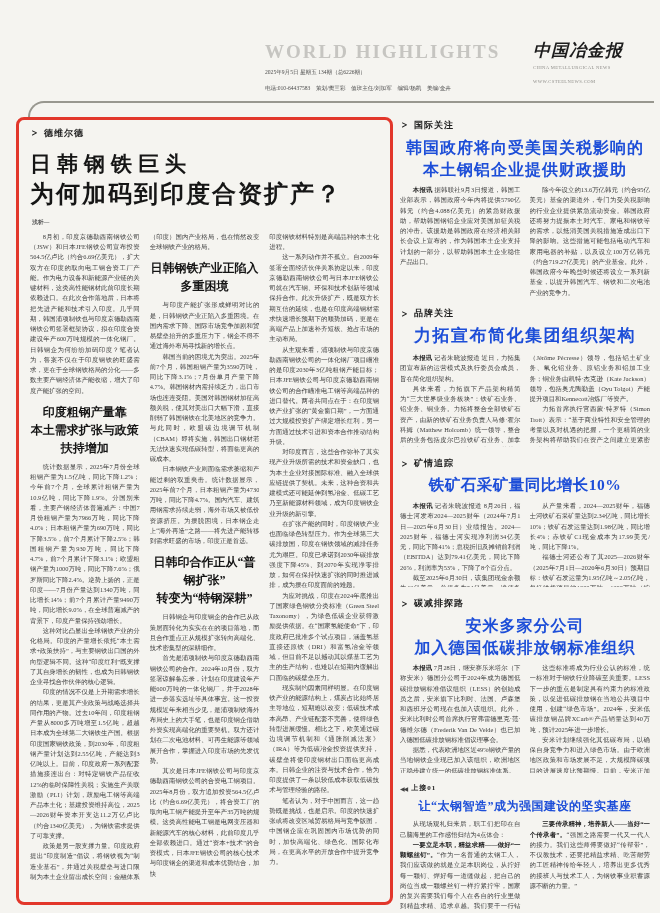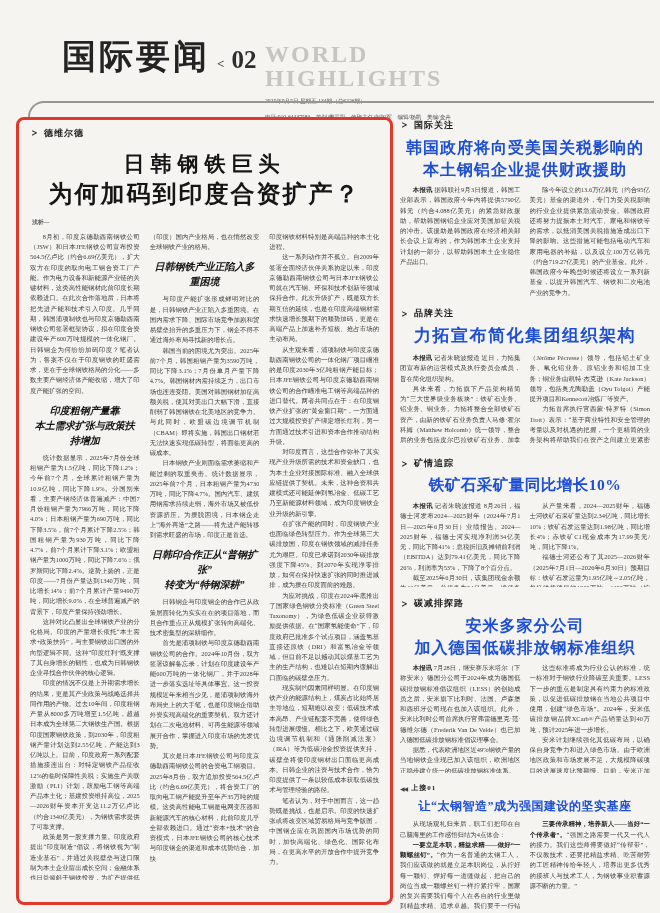--- a/index.html
+++ b/index.html
@@ -9,42 +9,42 @@
     font-family:"Liberation Serif","DejaVu Serif",serif;
     color:#3a3a3a;
   }
   
   #hdr{position:absolute;left:0;top:0;width:660px;height:100px;}
   .hdr-title-wrap{position:absolute;left:62px;top:40px;display:flex;align-items:baseline;gap:7px;}
   .hdr-title{font-size:34px;font-weight:bold;color:#232323;letter-spacing:3px;line-height:1;}
   .hdr-lt{font-size:13px;color:#4a4a4a;font-weight:bold;}
   .hdr-num{font-size:25px;font-weight:bold;color:#2e2e2e;}
   .hdr-mid{position:absolute;left:265px;top:42px;width:260px;}
-  .hdr-en{font-size:24px;font-weight:bold;color:#c6c5c1;letter-spacing:2px;line-height:1;}
+  .hdr-en{font-size:19px;font-weight:bold;color:#c6c5c1;letter-spacing:2px;line-height:1;}
   .hdr-info{margin-top:6px;font-size:5.6px;color:#4d4d4d;line-height:1.8;white-space:nowrap;}
   .hdr-logo{position:absolute;right:22px;top:42px;text-align:left;width:105px;}
   .logo-cn{font-size:17px;font-weight:bold;color:#1d1d1d;letter-spacing:1px;font-style:italic;line-height:1;}
   .logo-sub{margin-top:5px;font-size:4.6px;color:#8e8d89;letter-spacing:.4px;line-height:1.9;}
   #hdr-rule{position:absolute;left:28px;top:101px;right:6px;height:16px;
     border-top:2px solid #98978f;border-left:2px solid #98978f;border-top-left-radius:16px;}
   
   #main-box{position:absolute;left:16px;top:117px;width:377px;height:788px;
     border:3px solid #e2372b;border-radius:8px;box-sizing:border-box;padding:7px 11px 8px;}
   .kicker{display:flex;align-items:center;gap:4px;font-weight:bold;color:#1f1f1f;font-size:9px;letter-spacing:1px;}
   .kicker .arr{font-size:9px;font-weight:bold;color:#1f1f1f;transform:scaleY(1.2);}
-  #main-hl{margin:10px 0 4px;text-align:center;color:#151515;font-weight:bold;}
+  #main-hl{margin:10px 0 4px;text-align:left;color:#151515;font-weight:bold;}
   #main-hl .l1{display:block;font-size:21px;letter-spacing:6px;line-height:1.35;}
   #main-hl .l2{display:block;font-size:24px;letter-spacing:2px;line-height:1.4;}
   #main-byline{font-size:5.8px;font-weight:bold;color:#5a5a5a;margin:6px 0 5px 2px;}
   #main-cols{display:flex;gap:10px;}
   .art-col{flex:1 1 0;height:648px;overflow:hidden;text-align:justify;}
   .blk{font-size:6.4px;line-height:1.6;text-indent:2em;color:#3c3c3c;margin:0;}
   .blk .lead{font-weight:bold;color:#222;}
-  .blk-h{font-weight:bold;text-align:center;text-indent:0;font-size:10px;line-height:1.5;
-    margin:7px 0 5px;color:#141414;white-space:pre-line;font-style:italic;}
+  .blk-h{font-weight:bold;text-align:center;text-indent:0;font-size:12px;line-height:1.5;
+    margin:7px 0 5px;color:#141414;white-space:pre-line;}
   .blk-cont{text-indent:0;}
   
   #right{position:absolute;left:400px;top:119px;width:250px;}
   .r-sec{margin-bottom:10px;}
   .r-title{margin:5px 0 5px;text-align:center;font-weight:bold;color:#1d4ed8;line-height:1.35;}
   .r-title .tl{display:block;}
   .t-a .tl{font-size:16px;letter-spacing:1px;}
   .t-b .tl{font-size:17px;letter-spacing:1.5px;}
   .t-c .tl{font-size:15.5px;letter-spacing:.5px;}
   .t-d .tl{font-size:16px;letter-spacing:1px;}
@@ -52,29 +52,29 @@
   .r-body{display:flex;gap:9px;overflow:hidden;}
   .r-col{flex:1 1 0;text-align:justify;overflow:hidden;}
   .h-a{height:112px;} .h-b{height:94px;} .h-c{height:86px;} .h-d{height:110px;} .h-e{height:120px;}
   .cont-kicker{font-size:7px;}
   .cont-kicker .arr{color:#444;font-size:6px;letter-spacing:-1px;transform:none;}
 </style>
 </head>
 <body>
 
 <div id="hdr">
-  <div class="hdr-title-wrap">
-    <span class="hdr-title">国际要闻</span>
-    <span class="hdr-lt">&lt;</span>
-    <span class="hdr-num">02</span>
-  </div>
   <div class="hdr-mid">
     <div class="hdr-en">WORLD HIGHLIGHTS</div>
     <div class="hdr-info">2025年9月5日 星期五 134期（总6226期）</div>
     <div class="hdr-info">电话:010-64437583　策划/樊三彩　值班主任/刘加军　编辑/杨凯　美编/金卉</div>
+  </div>
+  <div class="hdr-logo">
+    <div class="logo-cn">中国冶金报</div>
+    <div class="logo-sub">CHINA METALLURGICAL NEWS</div>
+    <div class="logo-sub">WWW.CSTEELNEWS.COM</div>
   </div>
 </div>
 <div id="hdr-rule"></div>
 
 <div id="main-box">
   <div class="kicker">
     <span class="arr">＞</span>
     <span>德维尔德</span>
   </div>
   <h1 id="main-hl">

